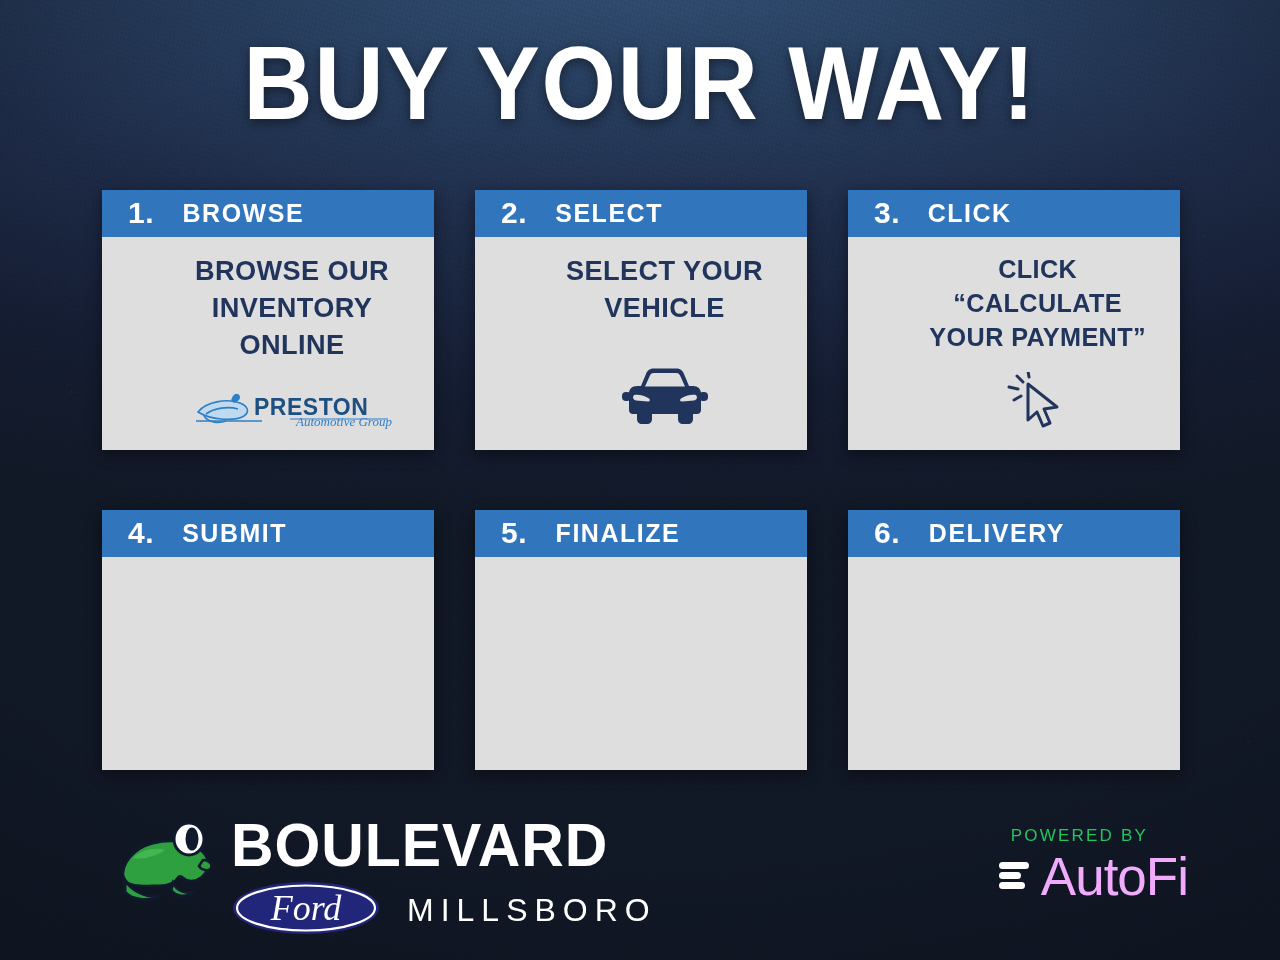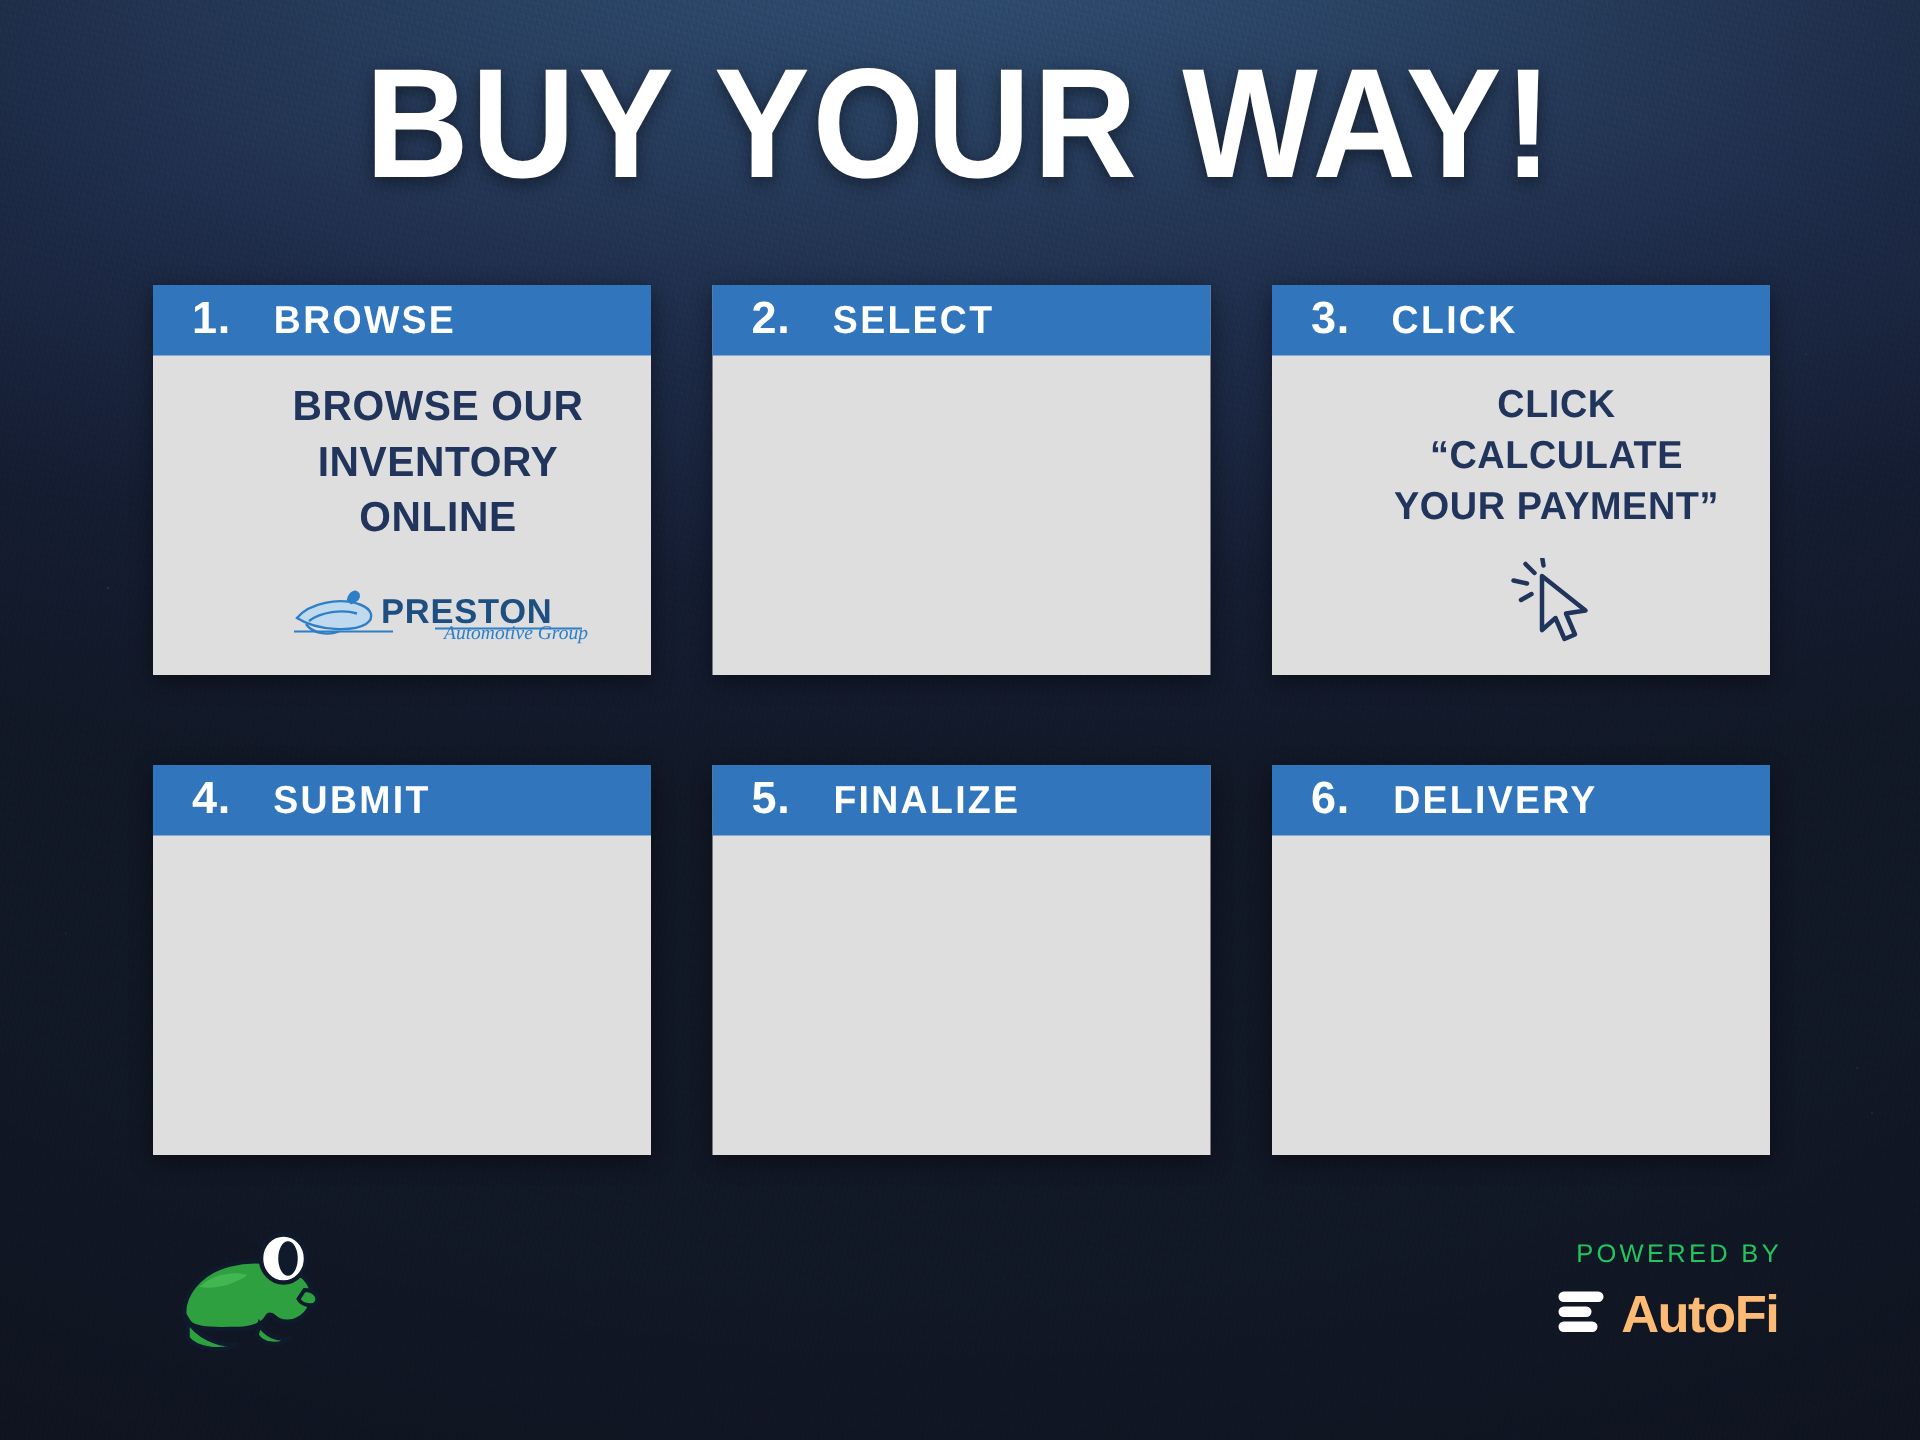--- a/index.html
+++ b/index.html
@@ -140,21 +140,21 @@
     position:absolute; right:92px; top:14px;
     text-align:center;
   }
   .pw {
     color:#22c55e; font-size:17px; letter-spacing:2.2px;
     font-weight:normal; margin-bottom:6px; text-align:left;
     padding-left:14px;
   }
   .af-row { display:flex; align-items:center; gap:10px; }
   .af-word {
-    color:#fdba74; font-size:35px; font-weight:bold;
+    color:#f0abfc; font-size:53px; font-weight:normal;
     letter-spacing:-1px; line-height:49px;
   }
 </style>
 </head>
 <body>
 
 <div id="bg">
   <div class="grad"></div>
   <div class="noise"></div>
   <div class="speck"></div>
@@ -189,20 +189,40 @@
           <line x1="98" y1="29" x2="196" y2="29" stroke="#2f7fc6" stroke-width="1.2"></line>
         </svg>
       </div>
     </div>
   </div>
 
   <div class="card">
     <div class="card-head">
       <span class="card-num">2.</span>
       <span class="card-title">SELECT</span>
+    </div>
+    <div class="card-body">
+      <div class="card-text">SELECT YOUR
+VEHICLE</div>
+      <div class="card-icon">
+        <svg width="92" height="66" viewBox="0 0 92 66" fill="#21355c">
+          <path d="M22 22 L27 10 C28.6 6.2 31 4.6 35 4.6 L57 4.6 C61 4.6 63.4 6.2 65 10 L70 22
+                   L74 22 C79 22 82 25 82 29.5 L82 46 C82 48.5 80.3 50 78 50 L74 50 L74 55
+                   C74 58 72 60 69 60 L64 60 C61 60 59 58 59 55 L59 50 L33 50 L33 55
+                   C33 58 31 60 28 60 L23 60 C20 60 18 58 18 55 L18 50 L14 50
+                   C11.7 50 10 48.5 10 46 L10 29.5 C10 25 13 22 18 22 Z"></path>
+          <path d="M30.5 12.5 C31.4 10 32.6 9 35 9 L57 9 C59.4 9 60.6 10 61.5 12.5 L66 22.5 L26 22.5 Z" fill="#dedede"></path>
+          <path d="M15 31 C19 30 26 31.5 30 34.5 C31.6 35.8 31 37.6 28.8 37.4 L17 36.4
+                   C15 36.2 14 34.6 14 33 Z" fill="#dedede"></path>
+          <path d="M77 31 C73 30 66 31.5 62 34.5 C60.4 35.8 61 37.6 63.2 37.4 L75 36.4
+                   C77 36.2 78 34.6 78 33 Z" fill="#dedede"></path>
+          <rect x="3" y="28" width="9" height="9" rx="4"></rect>
+          <rect x="80" y="28" width="9" height="9" rx="4"></rect>
+        </svg>
+      </div>
     </div>
   </div>
 
   <div class="card">
     <div class="card-head">
       <span class="card-num">3.</span>
       <span class="card-title">CLICK</span>
     </div>
     <div class="card-body">
       <div class="card-text sm">CLICK
@@ -255,20 +275,33 @@
                    C30 66, 12 68, 8 58 Z" fill="#2fa03f" stroke="#0f1a2c" stroke-width="3"></path>
           <path d="M10 60 C16 70, 30 78, 44 76 C34 82, 16 80, 10 72 Z" fill="#2fa03f" stroke="#0f1a2c" stroke-width="3"></path>
           <path d="M58 63 C62 70, 70 74, 78 72 C72 78, 60 77, 56 70 Z" fill="#2fa03f" stroke="#0f1a2c" stroke-width="3"></path>
           <path d="M18 38 C26 30, 40 27, 50 30 C42 36, 28 40, 18 38 Z" fill="#49bf58" opacity=".75"></path>
           <ellipse cx="74" cy="19" rx="15" ry="16" fill="#ffffff" stroke="#0f1a2c" stroke-width="3"></ellipse>
           <ellipse cx="77" cy="19" rx="6.5" ry="11.5" fill="#0f1a2c"></ellipse>
           <path d="M88 40 C94 40, 98 44, 96 48 C94 52, 86 50, 84 46 Z" fill="#2fa03f" stroke="#0f1a2c" stroke-width="2.6"></path>
         </g>
       </svg>
     </div>
+    <div class="bl-right">
+      <div class="bl-word">BOULEVARD</div>
+      <div class="bl-sub">
+        <div>
+          <svg width="150" height="56" viewBox="0 0 150 56">
+            <ellipse cx="75" cy="28" rx="73" ry="26" fill="#22267b"></ellipse>
+            <ellipse cx="75" cy="28" rx="69" ry="22.5" fill="none" stroke="#ffffff" stroke-width="2.2"></ellipse>
+            <text x="75" y="40" text-anchor="middle" font-family="'Liberation Serif', serif" font-size="36" font-style="italic" fill="#ffffff">Ford</text>
+          </svg>
+        </div>
+        <div class="bl-city">MILLSBORO</div>
+      </div>
+    </div>
   </div>
 
   <div id="autofi">
     <div class="pw">POWERED BY</div>
     <div class="af-row">
       <div>
         <svg width="34" height="42" viewBox="0 0 34 42">
           <rect x="2" y="8" width="30" height="7" rx="3.5" fill="#ffffff"></rect>
           <rect x="2" y="18" width="22" height="7" rx="3.5" fill="#ffffff"></rect>
           <rect x="2" y="28" width="26" height="7" rx="3.5" fill="#ffffff"></rect>

